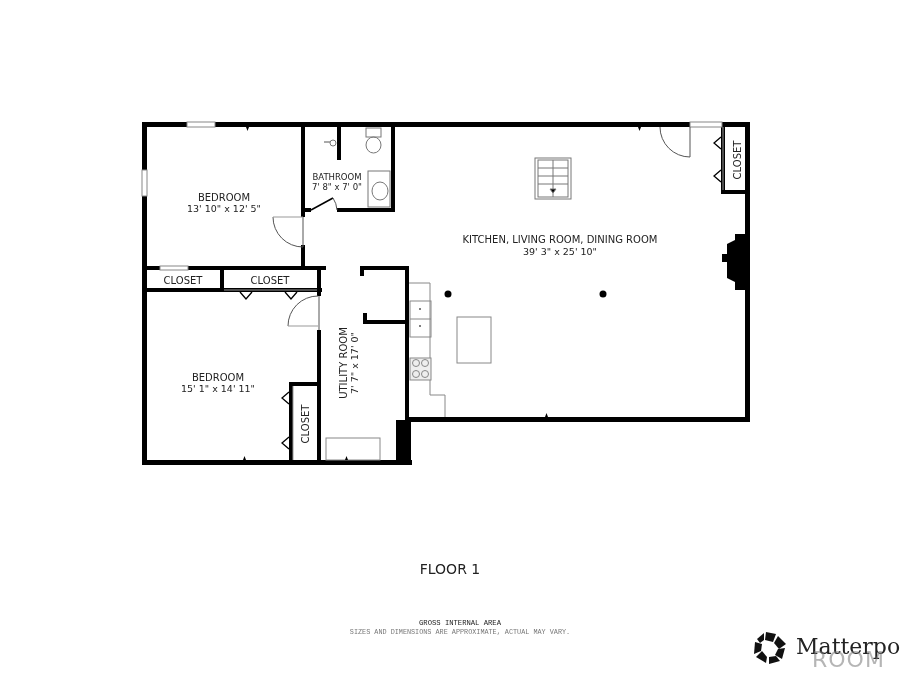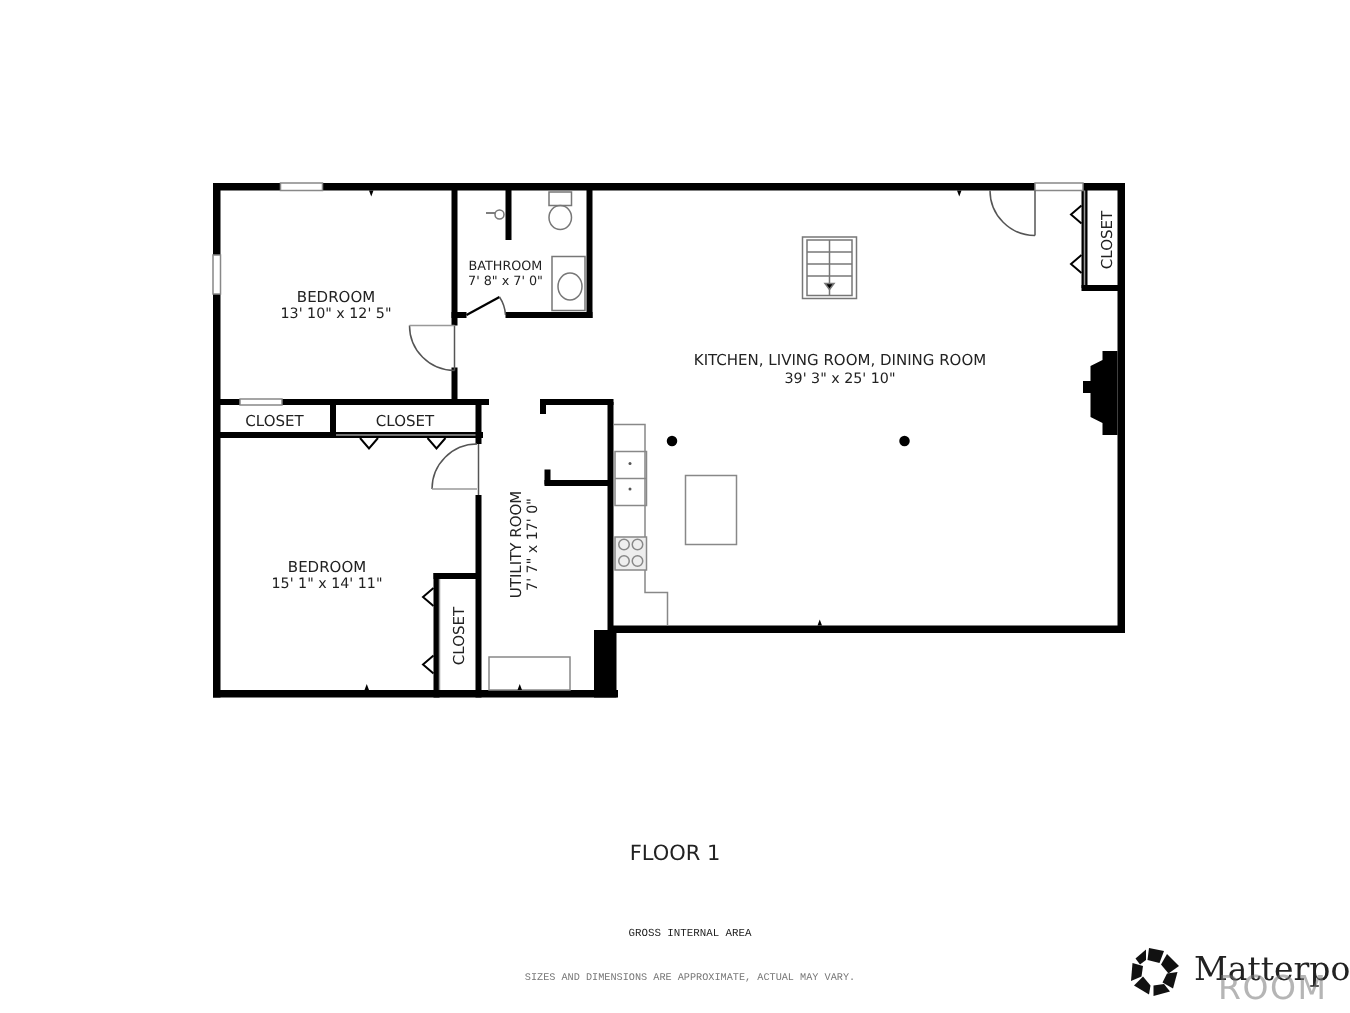--- a/index.html
+++ b/index.html
@@ -4,21 +4,21 @@
   <style>
     html, body { margin: 0; padding: 0; background: #ffffff; }
     body { width: 900px; height: 675px; position: relative; overflow: hidden; font-family: "DejaVu Sans", sans-serif; }
     #plan { position: absolute; left: 0; top: 0; width: 900px; height: 675px; }
     .room-label { font-family: "DejaVu Sans", sans-serif; font-size: 10px; fill: #222; text-anchor: middle; }
     .room-dim { font-family: "DejaVu Sans", sans-serif; font-size: 9.5px; fill: #222; text-anchor: middle; }
     .small-label { font-family: "DejaVu Sans", sans-serif; font-size: 8.5px; fill: #222; text-anchor: middle; }
     .closet-label { font-family: "DejaVu Sans", sans-serif; font-size: 10px; fill: #222; text-anchor: middle; }
     .floor-title { position: absolute; left: 0; width: 900px; top: 561px; text-align: center; font-family: "DejaVu Sans", sans-serif; font-size: 14px; color: #222; }
     .area-block { position: absolute; left: 300px; width: 320px; top: 619px; text-align: center; font-family: Liberation Mono, monospace; color: #222; font-size: 7.2px; line-height: 8.6px; }
-    .area-block .disclaimer { color: #777; font-size: 6.8px; margin-top: 20px; }
+    .area-block .disclaimer { color: #777; font-size: 6.8px; }
     .brand { position: absolute; left: 752px; top: 630px; height: 36px; width: 160px; }
     .brand-name { position: absolute; left: 44px; top: 4px; font-family: "DejaVu Serif", serif; font-size: 22px; color: #222; white-space: nowrap; }
     .brand-watermark { position: absolute; left: 60px; top: 17px; font-family: "DejaVu Sans", sans-serif; font-size: 22px; color: rgba(120,120,120,0.55); white-space: nowrap; letter-spacing: 1px; }
   </style>
 </head>
 <body>
 
 <svg id="plan" viewBox="0 0 900 675" xmlns="http://www.w3.org/2000/svg">
 
   <g fill="#000">

